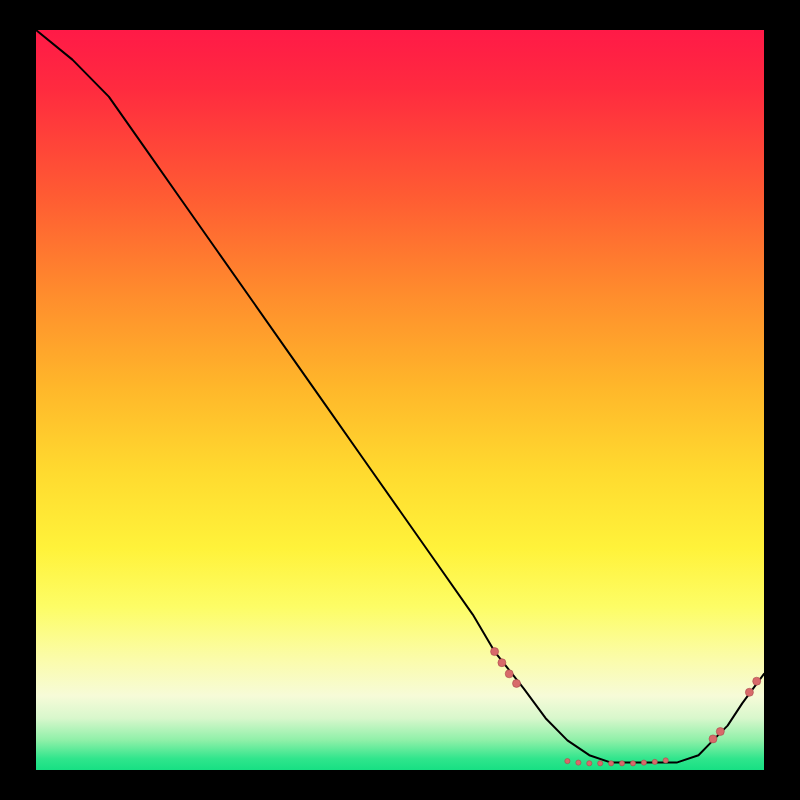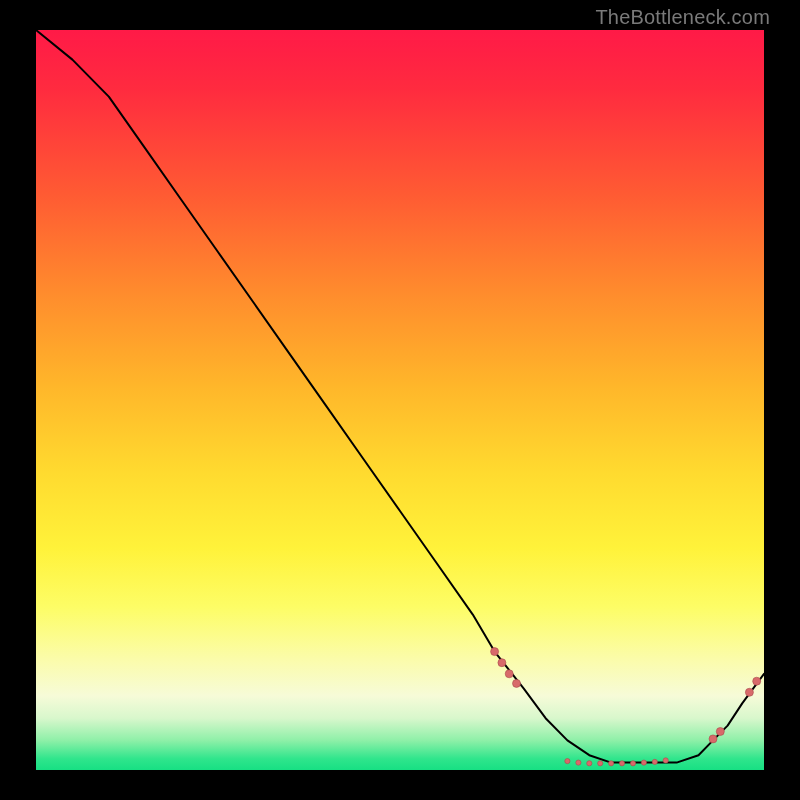--- a/index.html
+++ b/index.html
@@ -75,21 +75,20 @@
     stroke-width: 0.6;
   }
   .marker.small { r: 4; }
   .marker.tiny  { r: 2.6; }
 </style>
 </head>
 <body>
 
 <div class="stage">
 
-  <div class="watermark">TheBottleneck.com</div>
 
   <div class="plot-area">
     <div class="gradient-bg"></div>
 
     <svg class="overlay" viewBox="0 0 728 740" preserveAspectRatio="none">
       <path id="curve-path" class="curve" d="M0.0 0.0 L36.4 29.6 L72.8 66.6 L109.2 118.4 L145.6 170.2 L182.0 222.0 L218.4 273.8 L254.8 325.6 L291.2 377.4 L327.6 429.2 L364.0 481.0 L400.4 532.8 L436.8 584.6 L458.6 621.6 L487.8 658.6 L509.6 688.2 L531.4 710.4 L553.3 725.2 L575.1 732.6 L597.0 732.6 L618.8 732.6 L640.6 732.6 L662.5 725.2 L677.0 710.4 L691.6 695.6 L706.2 673.4 L728.0 643.8"></path>
       <g id="markers-group">
           <circle cx="458.6" cy="621.6" class="marker small" r="4.2"></circle>
           <circle cx="465.9" cy="632.7" class="marker small" r="4.2"></circle>
           <circle cx="473.2" cy="643.8" class="marker small" r="4.2"></circle>

